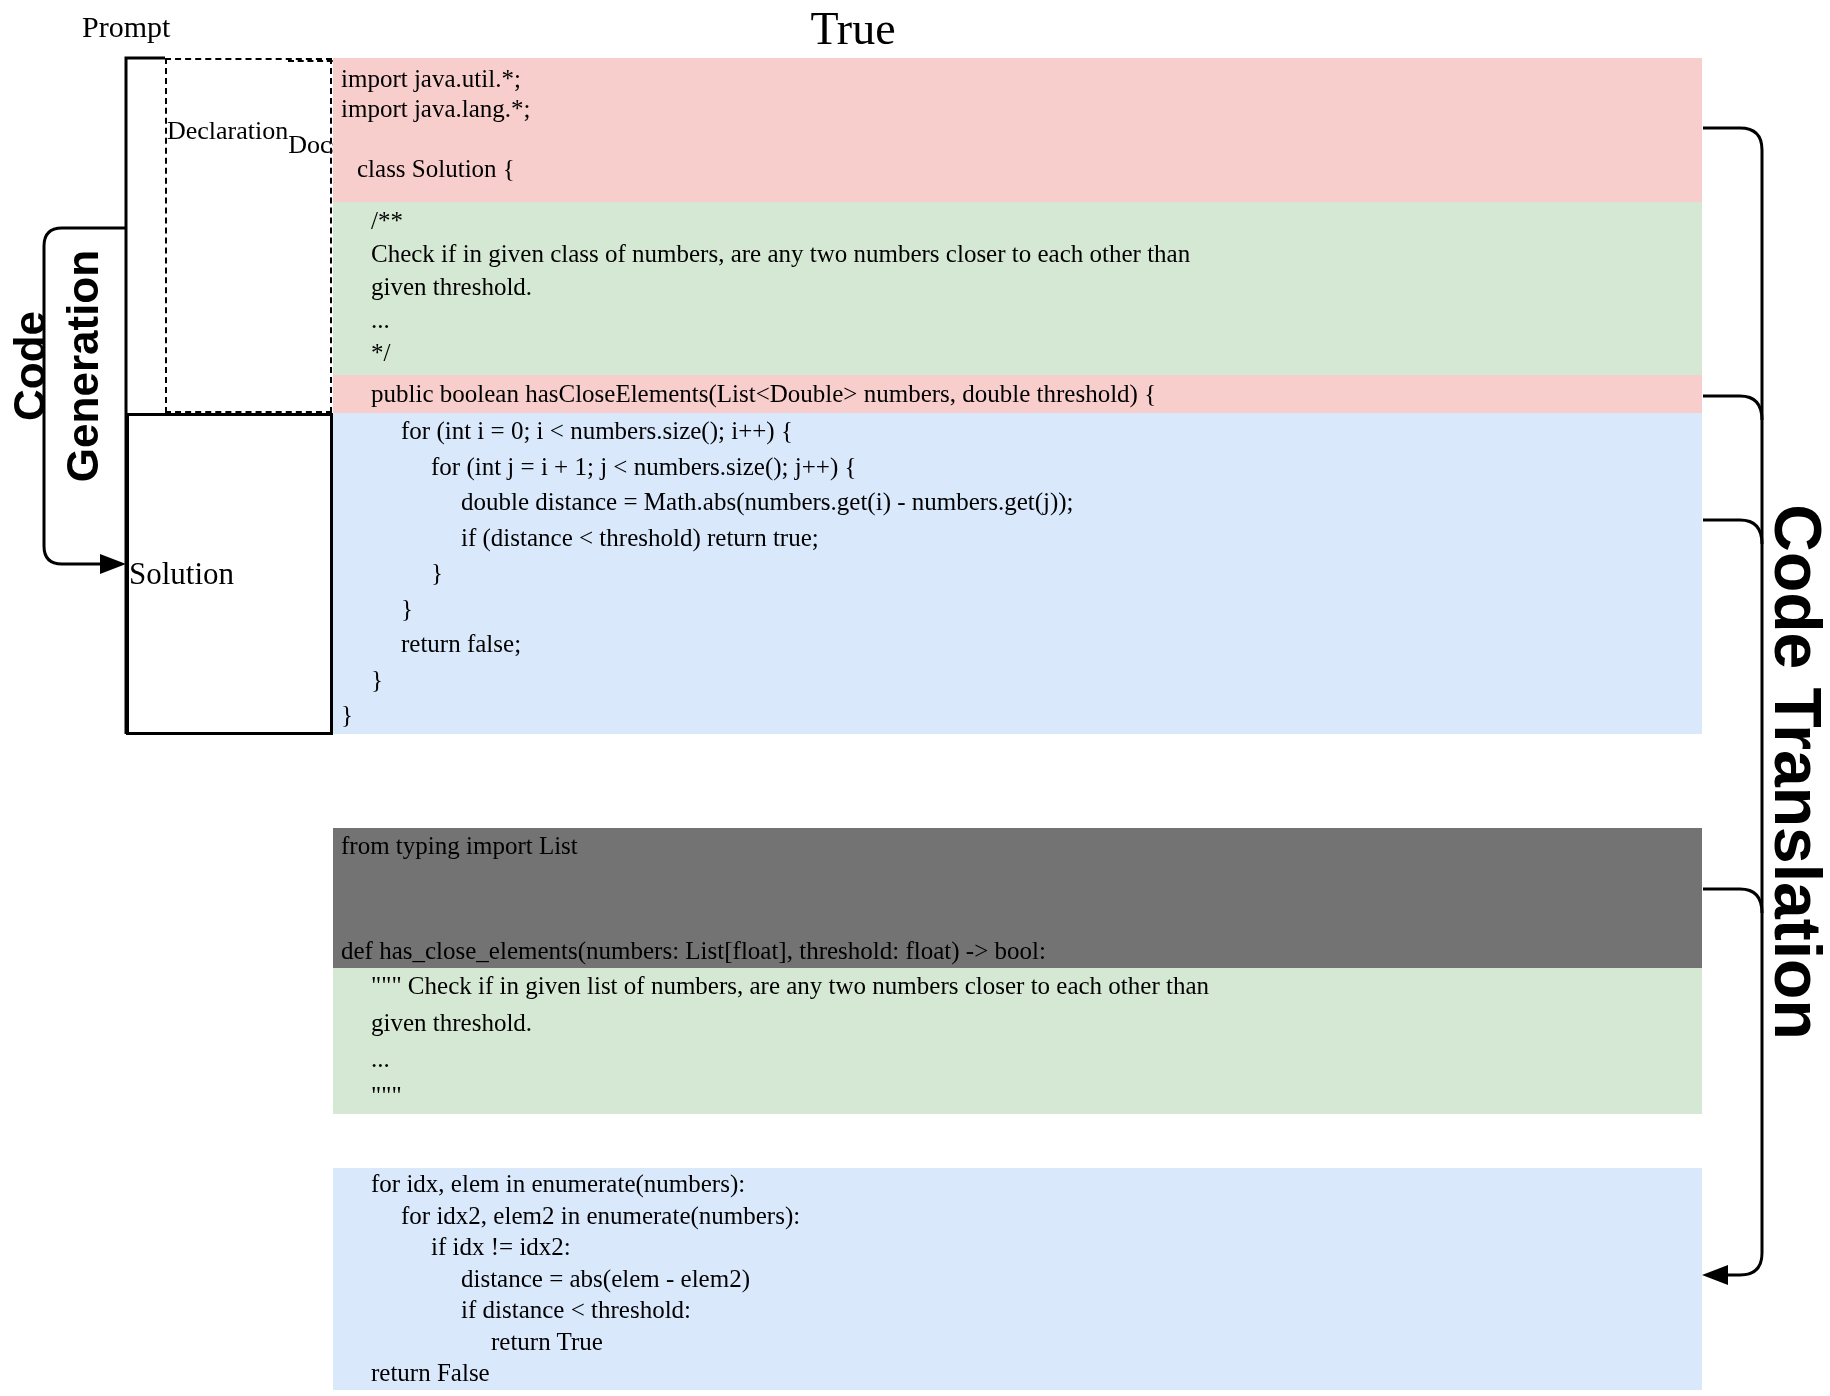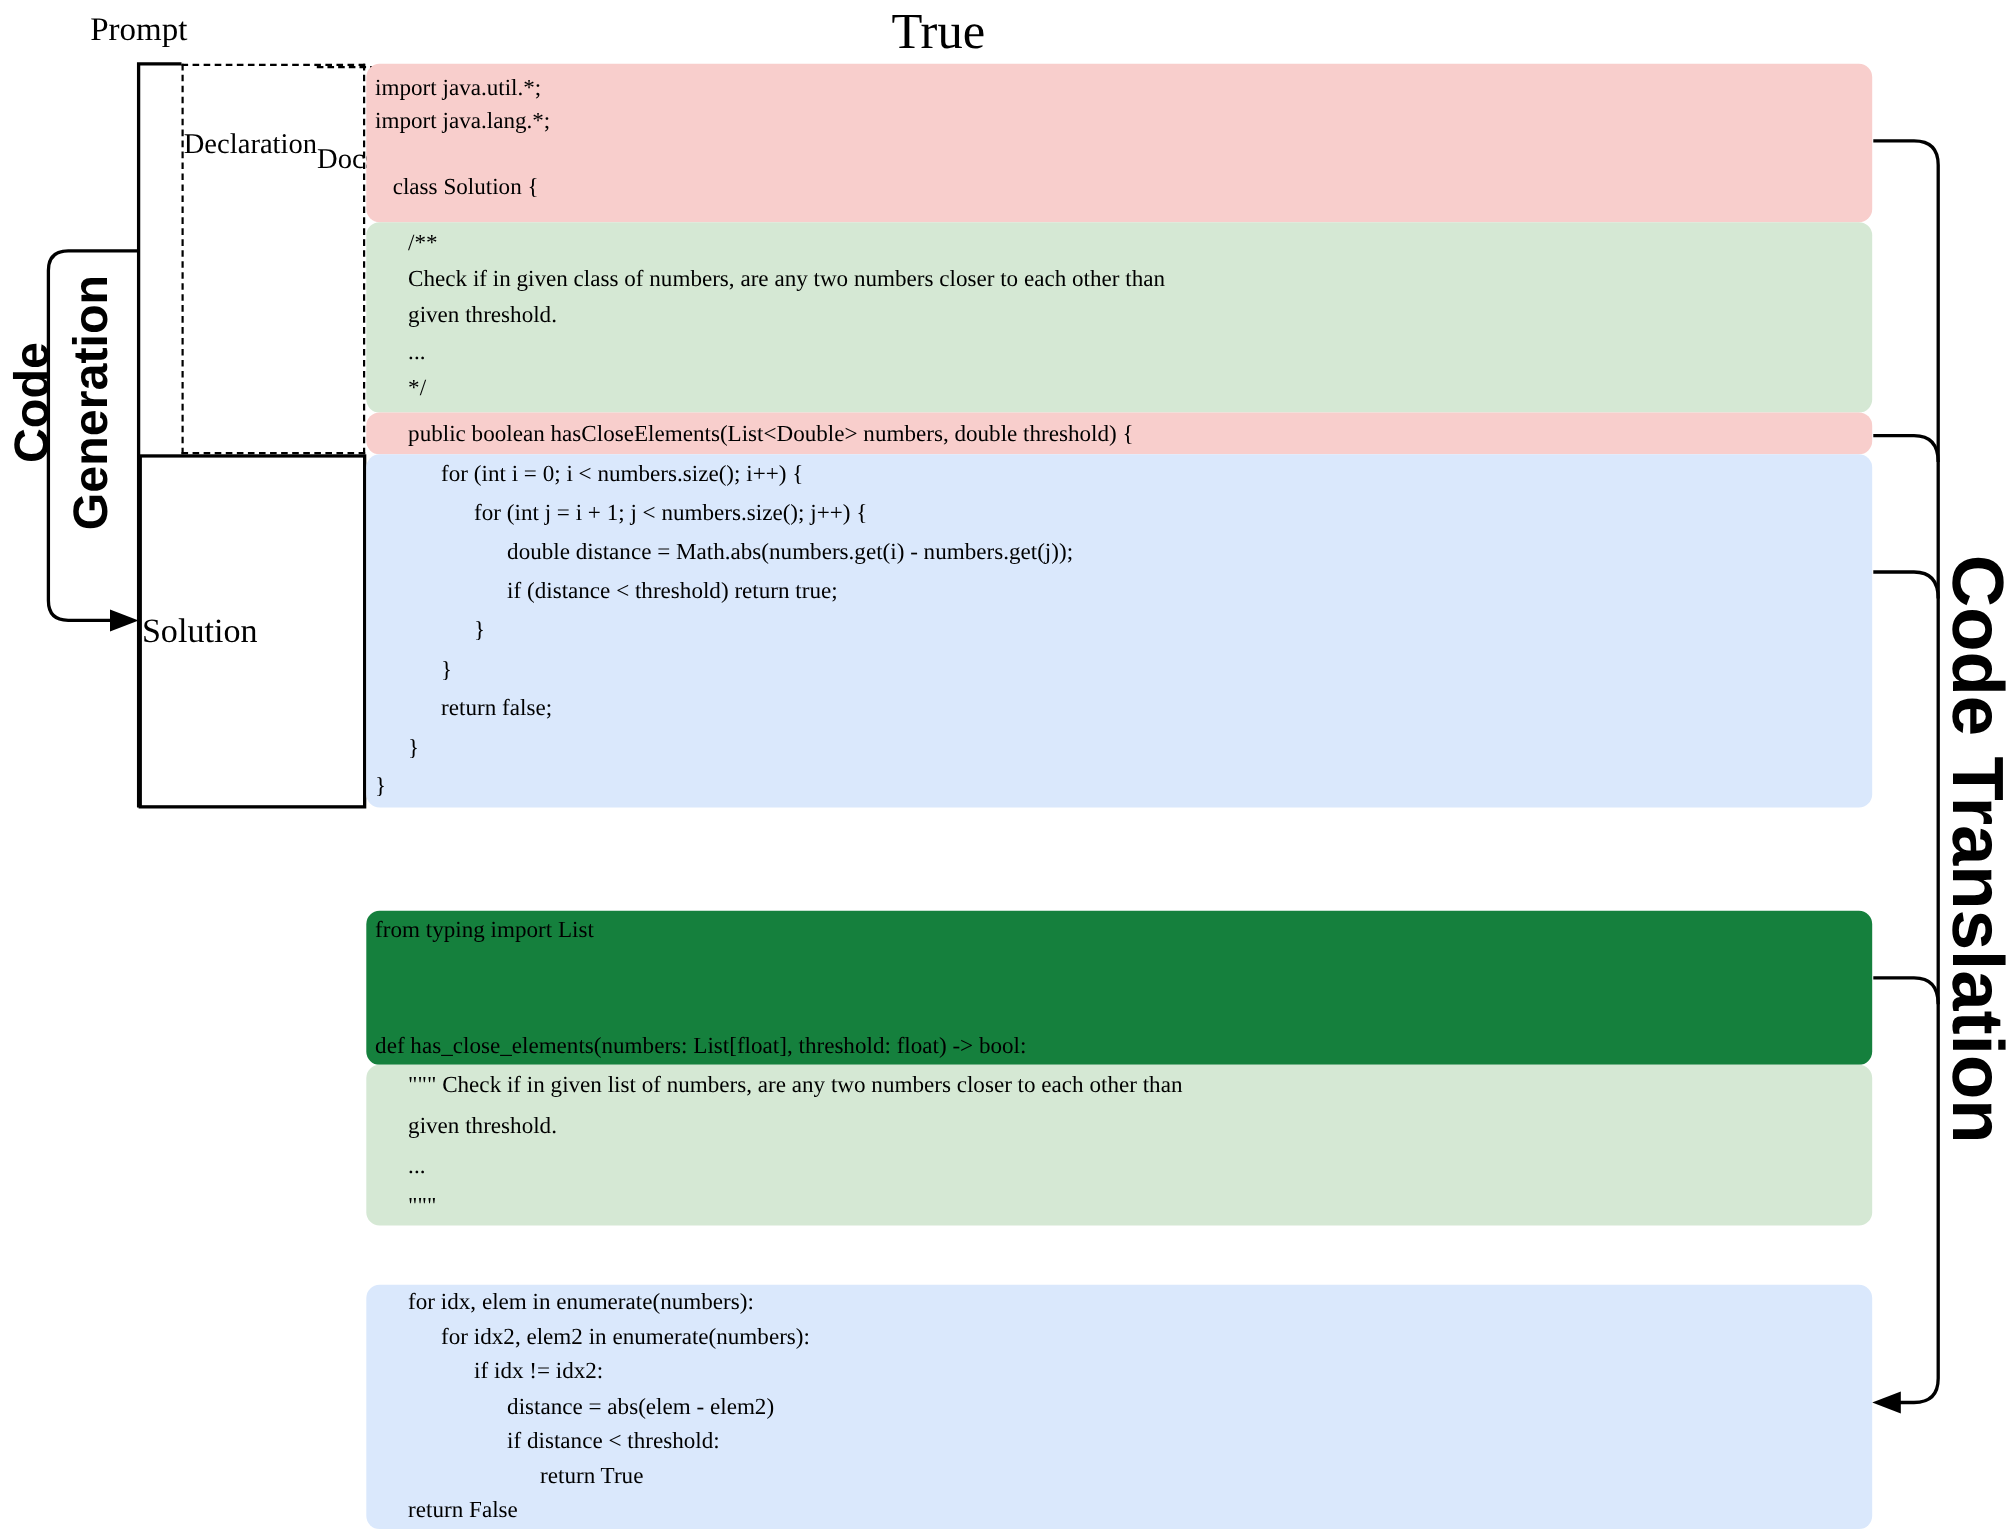--- a/index.html
+++ b/index.html
@@ -70,24 +70,23 @@
   .code-translation {
     left:1448px; top:737px; width:700px; height:70px;
     font-size:66px; line-height:70px;
     transform:rotate(90deg);
   }
 
   
   .code-block {
     position:absolute;
     left:333px; width:1369px;
-    font-size:21px;
+    font-size:25px;
     color:#000;
     overflow:hidden;
-    border-radius:12px;
   }
   .code-line { white-space:pre; }
 
   .jb-decl1 { top:58px;  height:144px; line-height:30px; padding-top:6px; box-sizing:border-box; }
   .jb-doc   { top:202px; height:173px; line-height:33px; padding-top:2px; box-sizing:border-box; }
   .jb-decl2 { top:375px; height:38px;  line-height:38px; }
   .jb-sol   { top:413px; height:321px; line-height:35.5px; }
 
   .pb-decl  { top:828px;  height:140px; line-height:35px; }
   .pb-doc   { top:968px;  height:146px; line-height:36.5px; }
@@ -165,21 +164,21 @@
       <div class="code-line" style="padding-left: 98px;">for (int j = i + 1; j &lt; numbers.size(); j++) {</div>
       <div class="code-line" style="padding-left: 128px;">double distance = Math.abs(numbers.get(i) - numbers.get(j));</div>
       <div class="code-line" style="padding-left: 128px;">if (distance &lt; threshold) return true;</div>
       <div class="code-line" style="padding-left: 98px;">}</div>
       <div class="code-line" style="padding-left: 68px;">}</div>
       <div class="code-line" style="padding-left: 68px;">return false;</div>
       <div class="code-line" style="padding-left: 38px;">}</div>
       <div class="code-line" style="padding-left: 8px;">}</div>
     </div>
 
-  <div class="code-block pb-decl" style="background: #15803d;">
+  <div class="code-block pb-decl" style="background: #737373;">
       <div class="code-line" style="padding-left: 8px;">from typing import List</div>
       <div class="code-line" style="padding-left: 8px;">&nbsp;</div>
       <div class="code-line" style="padding-left: 8px;">&nbsp;</div>
       <div class="code-line" style="padding-left: 8px;">def has_close_elements(numbers: List[float], threshold: float) -&gt; bool:</div>
     </div>
   <div class="code-block pb-doc" style="background: rgb(213, 232, 212);">
       <div class="code-line" style="padding-left: 38px;">""" Check if in given list of numbers, are any two numbers closer to each other than</div>
       <div class="code-line" style="padding-left: 38px;">given threshold.</div>
       <div class="code-line" style="padding-left: 38px;">...</div>
       <div class="code-line" style="padding-left: 38px;">"""</div>

